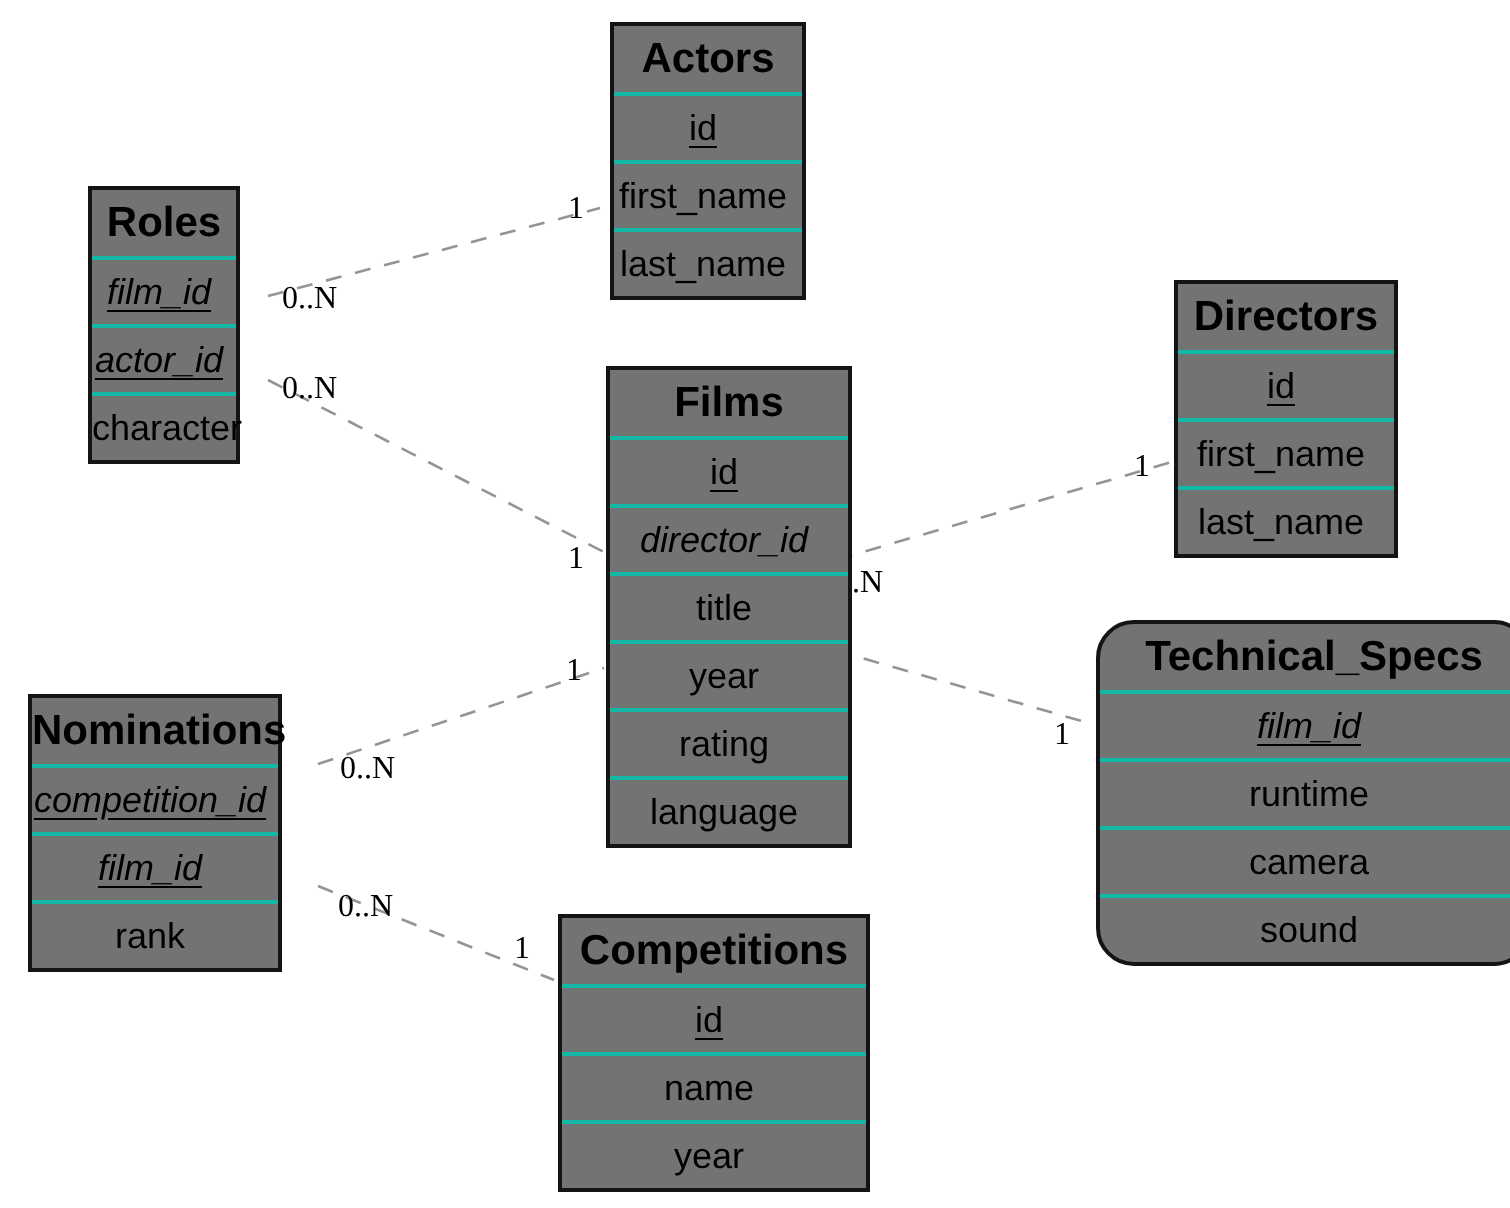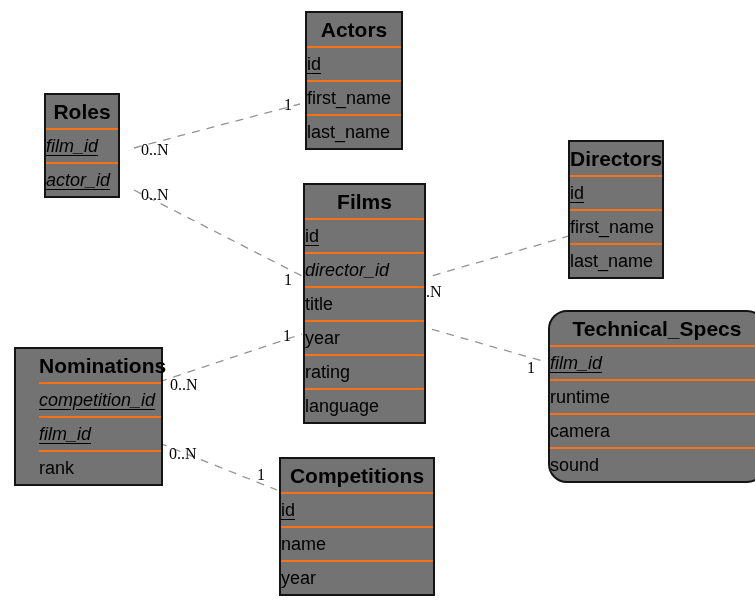--- a/index.html
+++ b/index.html
@@ -26,23 +26,23 @@
     height: 33px;
     text-align: center;
     color: #000000;
     white-space: nowrap;
   }
   .entity .col {
     font-family: "Liberation Sans", sans-serif;
     font-size: 18px;
     line-height: 32px;
     height: 32px;
-    text-align: left;
+    text-align: center;
     padding-right: 5px;
-    border-top: 2px solid #f97316;
+    border-top: 2px solid #14b8a6;
     color: #000000;
     white-space: nowrap;
   }
   .col.pk { text-decoration: underline; text-underline-offset: 3px; }
   .col.fk { font-style: italic; }
   .card {
     position: absolute;
     font-family: "Liberation Serif", serif;
     font-size: 16px;
     line-height: 16px;
@@ -77,37 +77,38 @@
     <div class="entity" style="left: 305px; top: 11px; width: 98px;">
       <div class="title">Actors</div>
       <div class="col pk">id</div>
       <div class="col">first_name</div>
       <div class="col">last_name</div>
     </div>
     <div class="entity" style="left: 44px; top: 93px; width: 76px;">
       <div class="title">Roles</div>
       <div class="col pk fk">film_id</div>
       <div class="col pk fk">actor_id</div>
+      <div class="col">character</div>
     </div>
     <div class="entity" style="left: 303px; top: 183px; width: 123px;">
       <div class="title">Films</div>
       <div class="col pk">id</div>
       <div class="col fk">director_id</div>
       <div class="col">title</div>
       <div class="col">year</div>
       <div class="col">rating</div>
       <div class="col">language</div>
     </div>
-    <div class="entity" style="left: 568px; top: 140px; width: 96px;">
+    <div class="entity" style="left: 587px; top: 140px; width: 112px;">
       <div class="title">Directors</div>
       <div class="col pk">id</div>
       <div class="col">first_name</div>
       <div class="col">last_name</div>
     </div>
-    <div class="entity" style="left: 14px; top: 347px; width: 149px; padding-left: 23px;">
+    <div class="entity" style="left: 14px; top: 347px; width: 127px;">
       <div class="title">Nominations</div>
       <div class="col pk fk">competition_id</div>
       <div class="col pk fk">film_id</div>
       <div class="col">rank</div>
     </div>
     <div class="entity" style="left: 548px; top: 310px; width: 218px; border-radius: 19px;">
       <div class="title">Technical_Specs</div>
       <div class="col pk fk">film_id</div>
       <div class="col">runtime</div>
       <div class="col">camera</div>

